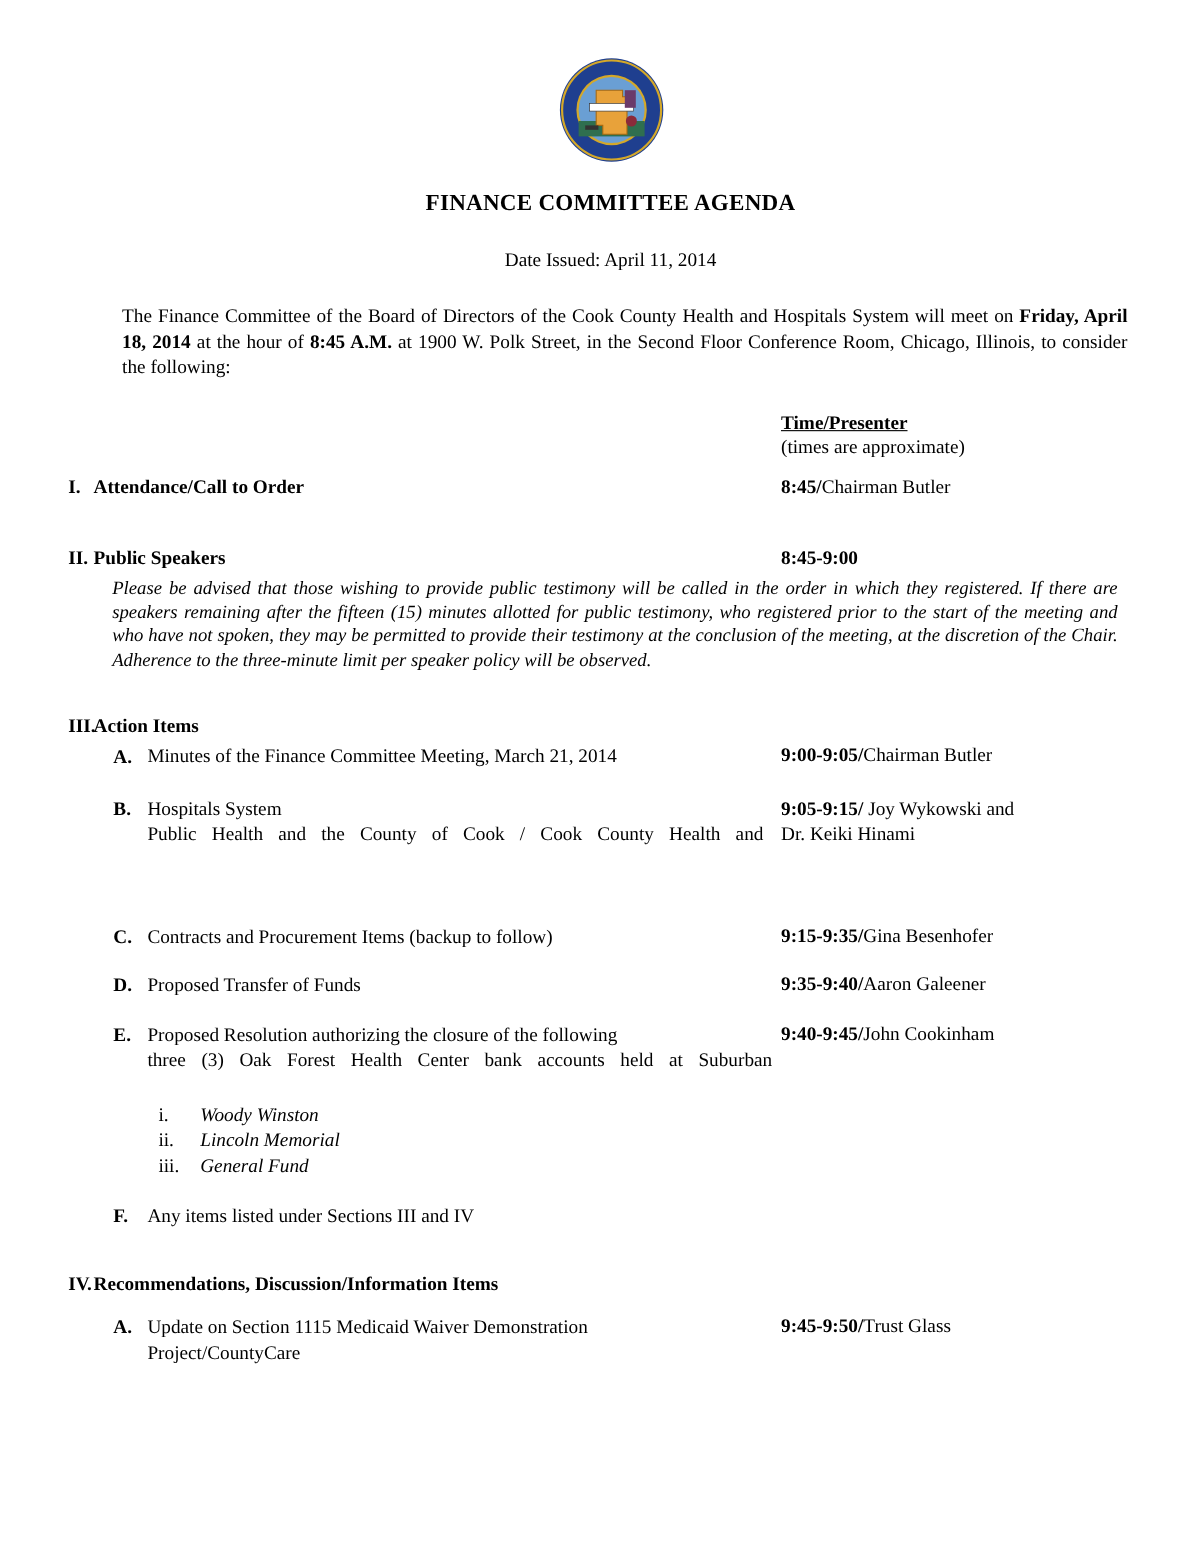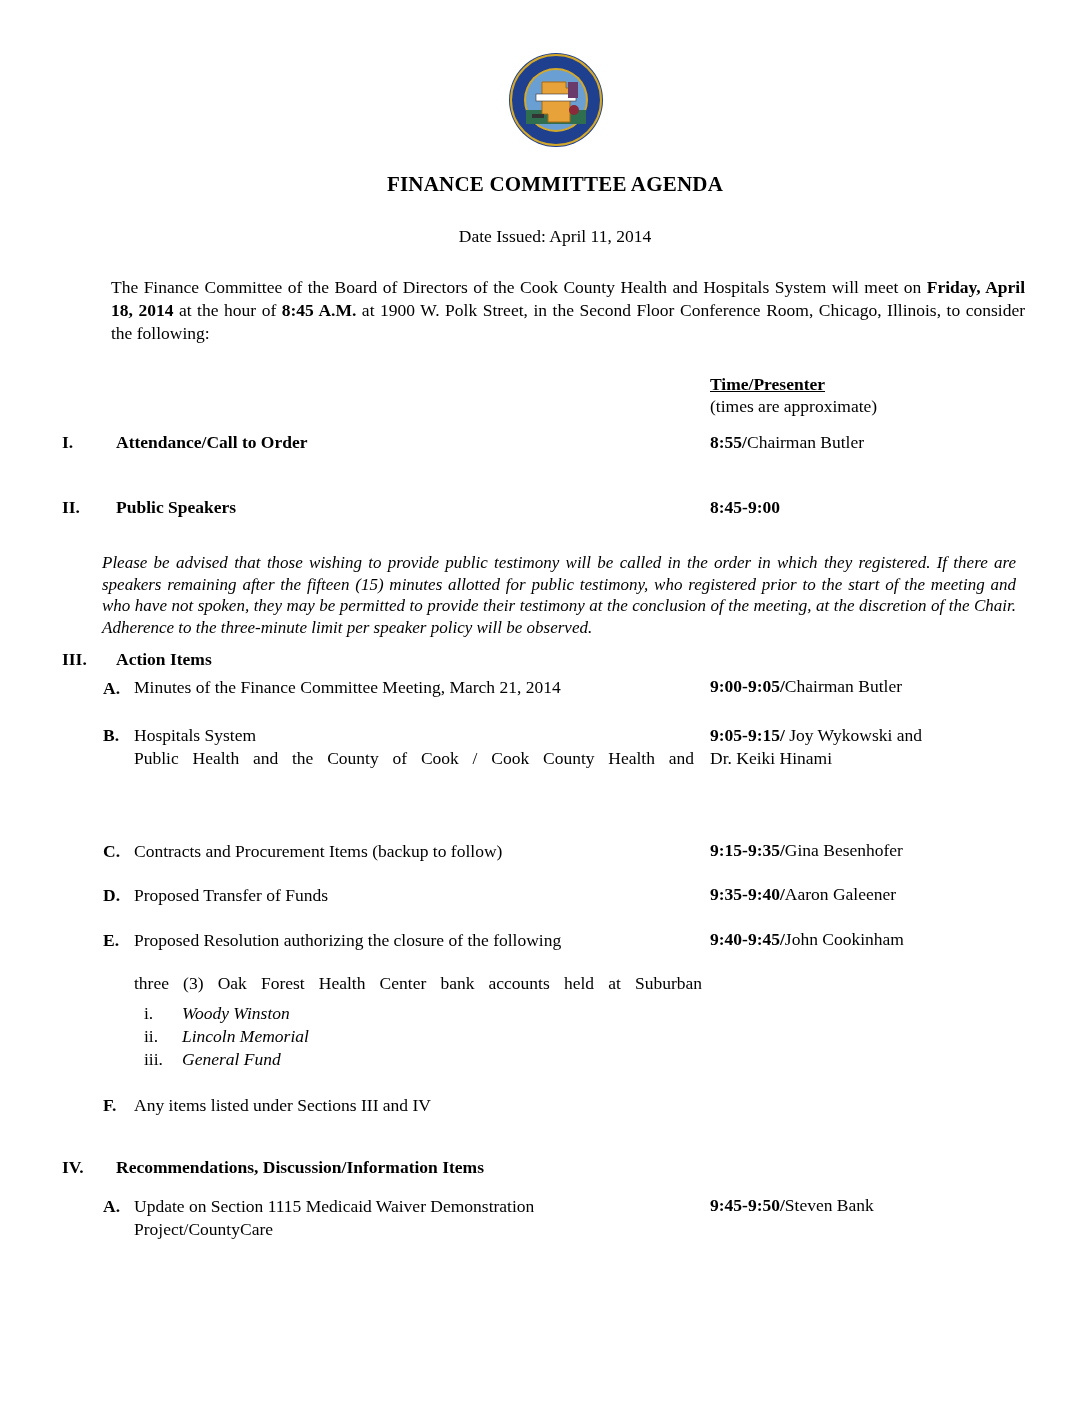--- a/index.html
+++ b/index.html
@@ -9,23 +9,23 @@
   }
   .abs { position: absolute; }
   .seal { left: 508px; top: 52px; width: 96px; height: 96px; }
   .title { left: 0; width: 1110px; top: 172px; text-align: center; font-weight: bold; font-size: 21px; letter-spacing: 0.2px; }
   .issued { left: 0; width: 1110px; top: 226px; text-align: center; }
   .intro { left: 111px; width: 914px; top: 276px; line-height: 23px; text-align: justify; }
   .b { font-weight: bold; }
   .tp-head { left: 710px; top: 374px; font-weight: bold; text-decoration: underline; }
   .tp-note { left: 710px; top: 396px; }
   .sec-num { left: 62px; font-weight: bold; }
-  .sec-title { left: 116px; font-weight: bold; }
+  .sec-title { left: 85px; font-weight: bold; }
   .time { left: 710px; }
-  .note { left: 102px; width: 914px; top: 524px; line-height: 21.5px; font-style: italic; text-align: justify; font-size: 17px; margin-top: 28px; }
+  .note { left: 102px; width: 914px; top: 524px; line-height: 21.5px; font-style: italic; text-align: justify; font-size: 17px; }
   .letter { left: 103px; font-weight: bold; }
   .item { left: 134px; line-height: 22.5px; }
   .roman { left: 144px; }
   .roman-label { left: 182px; font-style: italic; }
 </style>
 </head>
 <body>
 
 <div class="abs seal">
   <svg width="96" height="96" viewBox="0 0 96 96">
@@ -45,21 +45,21 @@
 <div class="abs title">FINANCE COMMITTEE AGENDA</div>
 <div class="abs issued">Date Issued:  April 11, 2014</div>
 
 <div class="abs intro"><span>The Finance Committee of the Board of Directors of the Cook County Health and Hospitals System will meet on </span><span class="b">Friday, April 18, 2014</span><span> at the hour of </span><span class="b">8:45 A.M.</span><span> at 1900 W. Polk Street, in the Second Floor Conference Room, Chicago, Illinois, to consider the following:</span></div>
 
 <div class="abs tp-head">Time/Presenter</div>
 <div class="abs tp-note">(times are approximate)</div>
 
 <div class="abs sec-num" style="top:432px">I.</div>
 <div class="abs sec-title" style="top:432px">Attendance/Call to Order</div>
-<div class="abs time" style="top:432px"><b>8:55/</b><span>Chairman Butler</span></div>
+<div class="abs time" style="top:432px"><b>8:45/</b><span>Chairman Butler</span></div>
 
 <div class="abs sec-num" style="top:497px">II.</div>
 <div class="abs sec-title" style="top:497px">Public Speakers</div>
 <div class="abs time b" style="top:497px">8:45-9:00</div>
 <div class="abs note">Please be advised that those wishing to provide public testimony will be called in the order in which they registered.  If there are speakers remaining after the fifteen (15) minutes allotted for public testimony, who registered prior to the start of the meeting and who have not spoken, they may be permitted to provide their testimony at the conclusion of the meeting, at the discretion of the Chair.  Adherence to the three-minute limit per speaker policy will be observed.</div>
 
 <div class="abs sec-num" style="top:649px">III.</div>
 <div class="abs sec-title" style="top:649px">Action Items</div>
 
 <div class="abs letter" style="top:678px">A.</div>
@@ -80,21 +80,21 @@
 <div class="abs item" style="top:840px">Contracts and Procurement Items (backup to follow)</div>
 <div class="abs time" style="top:840px"><b>9:15-9:35/</b><span>Gina Besenhofer</span></div>
 
 <div class="abs letter" style="top:885px">D.</div>
 <div class="abs item" style="top:884px">Proposed Transfer of Funds</div>
 <div class="abs time" style="top:884px"><b>9:35-9:40/</b><span>Aaron Galeener</span></div>
 
 <div class="abs letter" style="top:930px">E.</div>
 <div class="abs item" style="top:929px; width:568px">
   <div>Proposed Resolution authorizing the closure of the following</div>
-  <div style="text-align:justify; text-align-last:justify;margin-top:20px;">three (3) Oak Forest Health Center bank accounts held at Suburban</div>
+  <div style="text-align:justify; text-align-last:justify;">three (3) Oak Forest Health Center bank accounts held at Suburban</div>
 </div>
 <div class="abs time" style="top:929px"><b>9:40-9:45/</b><span>John Cookinham</span></div>
 
 <div class="abs roman" style="top:1003px">i.</div>
 <div class="abs roman-label" style="top:1003px">Woody Winston</div>
 <div class="abs roman" style="top:1026px">ii.</div>
 <div class="abs roman-label" style="top:1026px">Lincoln Memorial</div>
 <div class="abs roman" style="top:1049px">iii.</div>
 <div class="abs roman-label" style="top:1049px">General Fund</div>
 
@@ -102,13 +102,13 @@
 <div class="abs item" style="top:1094px">Any items listed under Sections III and IV</div>
 
 <div class="abs sec-num" style="top:1157px">IV.</div>
 <div class="abs sec-title" style="top:1157px">Recommendations, Discussion/Information Items</div>
 
 <div class="abs letter" style="top:1196px">A.</div>
 <div class="abs item" style="top:1195px">
   <div>Update on Section 1115 Medicaid Waiver Demonstration</div>
   <div>Project/CountyCare</div>
 </div>
-<div class="abs time" style="top:1195px"><b>9:45-9:50/</b><span>Steven Bank</span></div>
+<div class="abs time" style="top:1195px"><b>9:45-9:50/</b><span>Trust Glass</span></div>
 
 </body></html>

